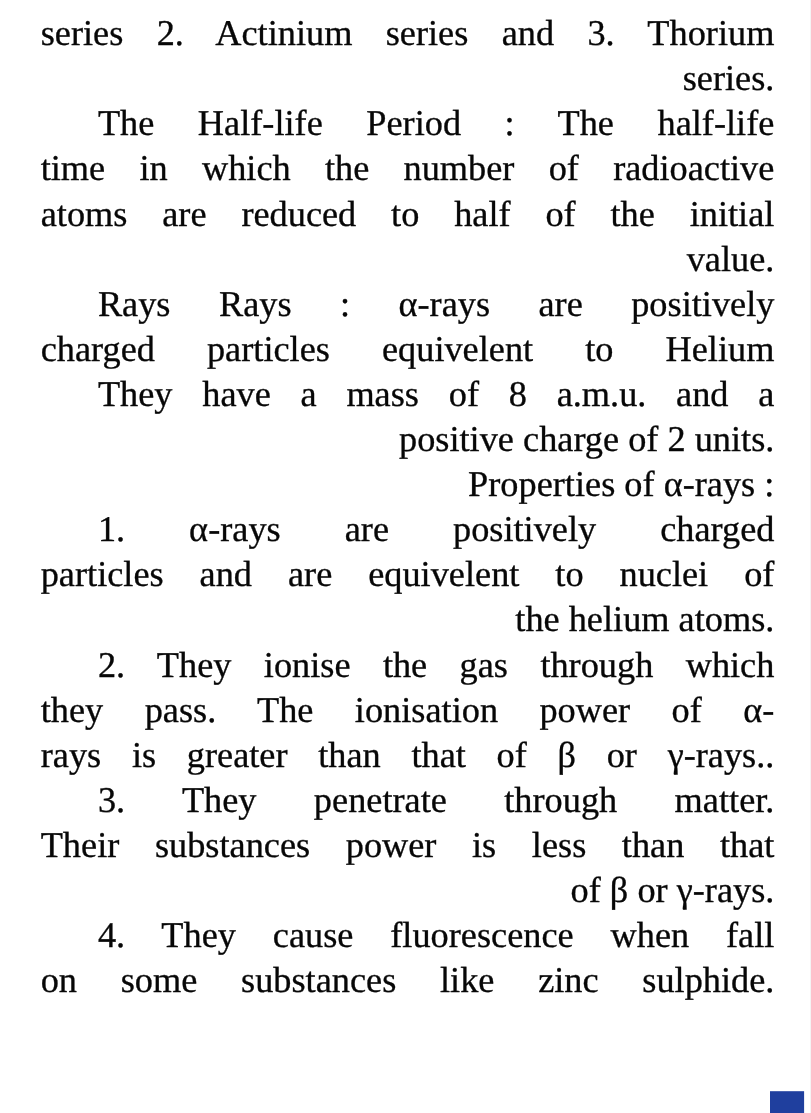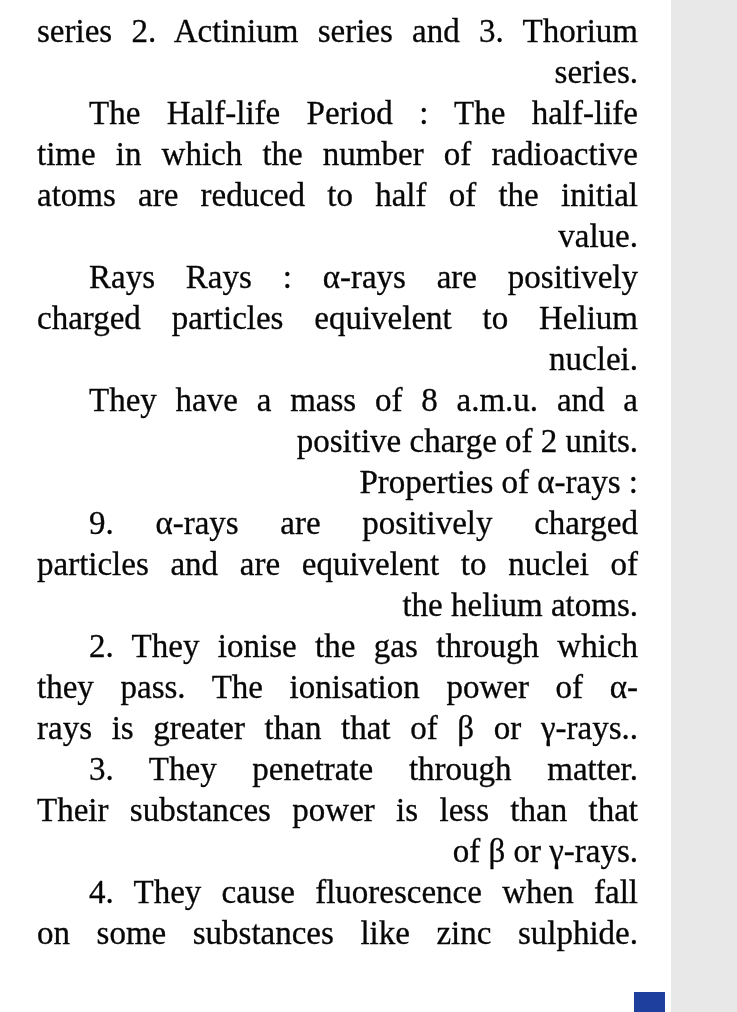--- a/index.html
+++ b/index.html
@@ -2,21 +2,21 @@
 <html><head>
 <meta charset="utf-8">
 <style>
   html, body {
     margin: 0;
     padding: 0;
     background: #e8e8e8;
   }
   .page {
     position: relative;
-    width: 671px;
+    width: 737px;
     height: 1012px;
     background: #ffffff;
     overflow: hidden;
     font-family: "Liberation Serif", "DejaVu Serif", serif;
     color: #070707;
     -webkit-text-stroke: 0.3px #070707;
   }
   .text-block {
     position: absolute;
     left: 37px;
@@ -53,25 +53,24 @@
 <div class="page" style="background: rgb(255, 255, 255); color: rgb(7, 7, 7);">
   <div class="text-block" id="text-block">
       <div class="line j"><span>series 2. Actinium series and 3. Thorium</span></div>
       <div class="line"><span>series.</span></div>
       <div class="line j in"><b>The Half-life Period : </b><span>The half-life</span></div>
       <div class="line j"><span>time in which the number of radioactive</span></div>
       <div class="line j"><span>atoms are reduced to half of the initial</span></div>
       <div class="line"><span>value.</span></div>
       <div class="line j in"><b>Rays Rays : </b><span>α-rays are positively</span></div>
       <div class="line j"><span>charged particles equivelent to Helium</span></div>
-      <div class="line"><span>nuclei.</span></div>
       <div class="line j in"><span>They have a mass of 8 a.m.u. and a</span></div>
       <div class="line"><span>positive charge of 2 units.</span></div>
       <div class="line"><b>Properties of α-rays :</b></div>
-      <div class="line j in"><span>9. α-rays are positively charged</span></div>
+      <div class="line j in"><span>1. α-rays are positively charged</span></div>
       <div class="line j"><span>particles and are equivelent to nuclei of</span></div>
       <div class="line"><span>the helium atoms.</span></div>
       <div class="line j in"><span>2. They ionise the gas through which</span></div>
       <div class="line j"><span>they pass. The ionisation power of α-</span></div>
       <div class="line j"><span>rays is greater than that of β or γ-rays..</span></div>
       <div class="line j in"><span>3. They penetrate through matter.</span></div>
       <div class="line j"><span>Their substances power is less than that</span></div>
       <div class="line"><span>of β or γ-rays.</span></div>
       <div class="line j in"><span>4. They cause fluorescence when fall</span></div>
       <div class="line j"><span>on some substances like zinc sulphide.</span></div>

